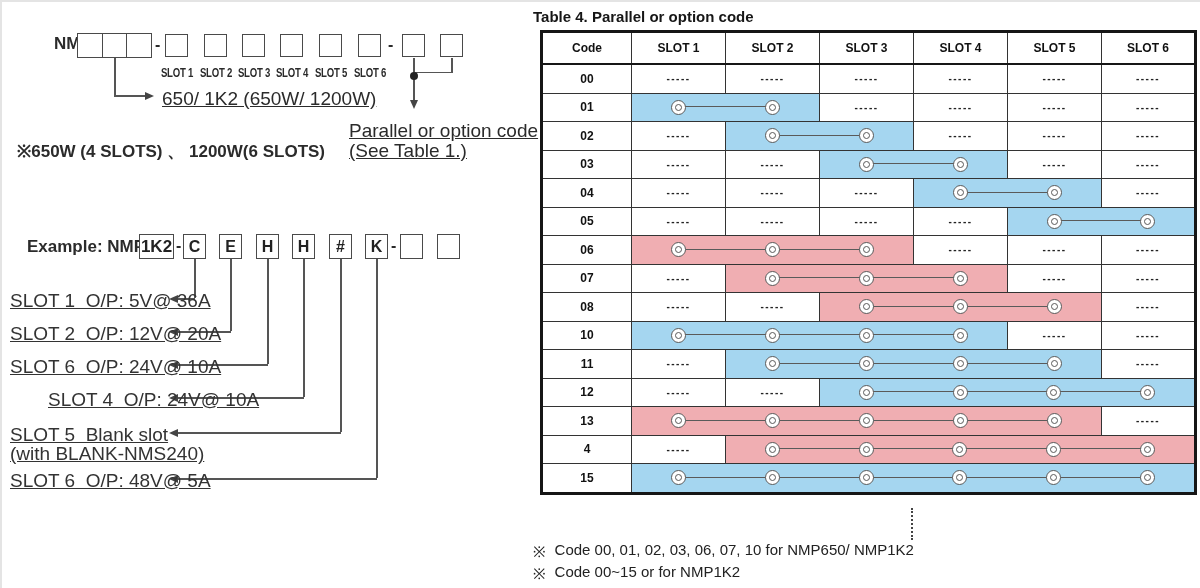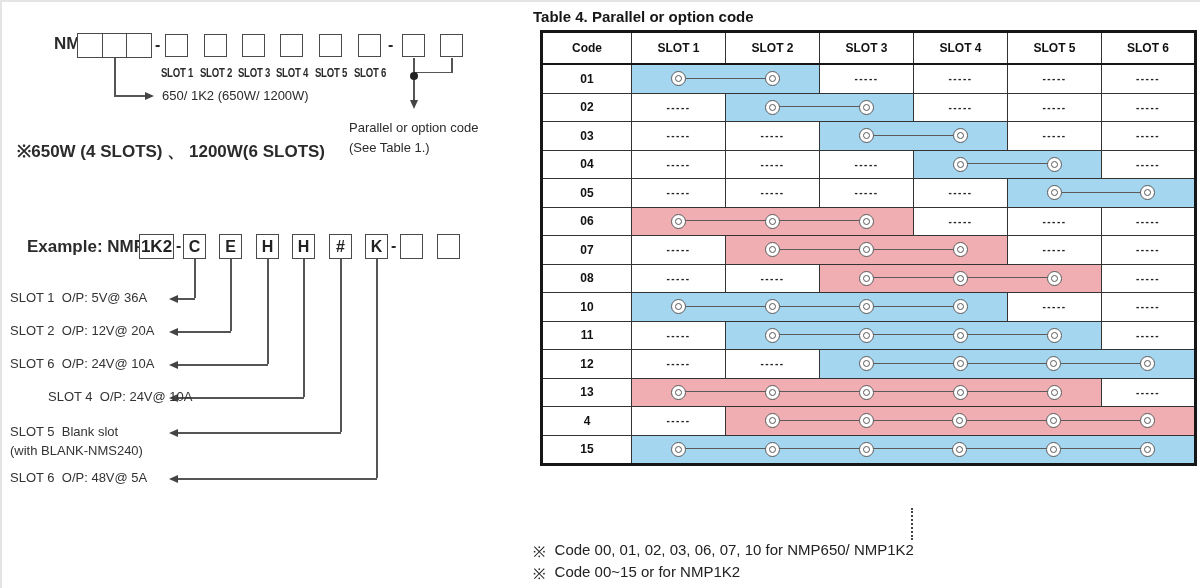--- a/index.html
+++ b/index.html
@@ -14,21 +14,21 @@
   .seg i { flex:1; border-right:1.4px solid #4a4a4a; }
   .seg i:last-child { border-right:none; }
   .exbox { display:flex; align-items:center; justify-content:center; font-weight:bold; font-size:16px; color:#222; }
   .vline { position:absolute; width:1.6px; background:#555; }
   .hline { position:absolute; height:1.6px; background:#555; }
   .arr-l { position:absolute; width:0; height:0; border-top:4px solid transparent; border-bottom:4px solid transparent; border-right:9px solid #444; }
   .arr-r { position:absolute; width:0; height:0; border-top:4px solid transparent; border-bottom:4px solid transparent; border-left:9px solid #444; }
   .arr-d { position:absolute; width:0; height:0; border-left:4px solid transparent; border-right:4px solid transparent; border-top:9px solid #444; }
   .dot   { position:absolute; width:8px; height:8px; border-radius:50%; background:#222; }
   .txt   { position:absolute; white-space:pre; color:#2b2b2b; }
-  .fs15  { font-size:13px; }
+  .fs15  { font-size:19px;text-decoration:underline; }
   .fs16  { font-size:16px; font-weight:bold; }
   .fs17  { font-size:17px; font-weight:bold; }
   .desc  { color:#333; }
   .slot-lab { font-size:12px; font-weight:bold; color:#2b2b2b; transform:translateX(-50%) scaleX(0.8); letter-spacing:-0.3px; }
 
   
   .panel { position:absolute; left:533px; top:8px; width:667px; }
   .tbl-title { position:absolute; left:0; top:0; font-size:15px; font-weight:bold; color:#161616; white-space:pre; }
   #opt-table { position:absolute; left:7px; top:22px; border-collapse:collapse; table-layout:fixed; border:3px solid #161616; background:#fff; }
   #opt-table th { font-size:12px; font-weight:bold; color:#111; height:30px; border:1px solid #333; border-bottom:2.5px solid #161616; text-align:center; padding:0; }
@@ -148,20 +148,29 @@
             <th>SLOT 1</th>
             <th>SLOT 2</th>
             <th>SLOT 3</th>
             <th>SLOT 4</th>
             <th>SLOT 5</th>
             <th>SLOT 6</th>
           </tr>
         </thead>
       <tbody id="opt-body">
           <tr>
+            <td class="codecell">00</td>
+            <td class="dashcell">-----</td>
+            <td class="dashcell">-----</td>
+            <td class="dashcell">-----</td>
+            <td class="dashcell">-----</td>
+            <td class="dashcell">-----</td>
+            <td class="dashcell">-----</td>
+          </tr>
+          <tr>
             <td class="codecell">01</td>
             <td colspan="2" class="spancell" style="background: rgb(165, 214, 240);">
               <div class="conn">
                 <div class="conn-line" style="right: 25%; left: 25%;"></div>
                 <div class="connseg">
                   <div class="circle"></div>
                 </div>
                 <div class="connseg">
                   <div class="circle"></div>
                 </div>

